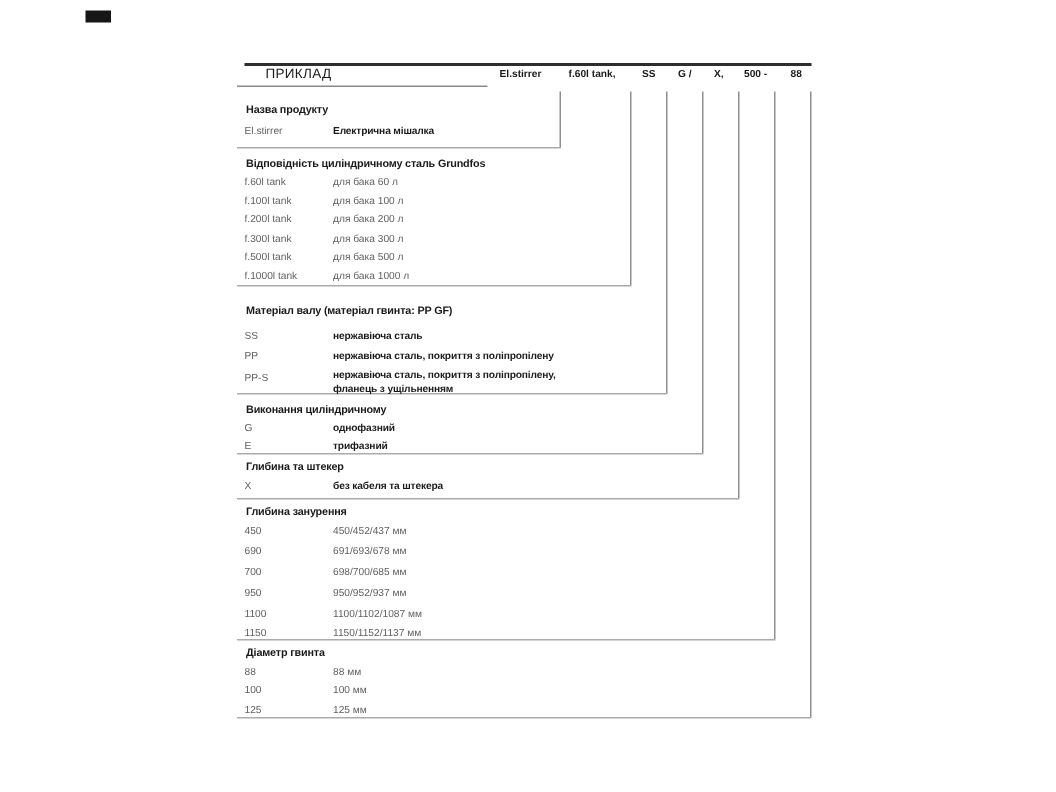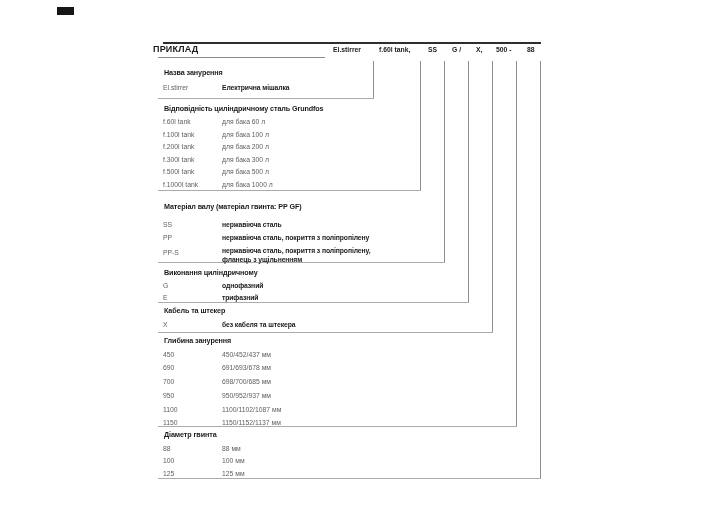--- a/index.html
+++ b/index.html
@@ -7,22 +7,22 @@
     width:704px;height:528px;
     background:#ffffff;
     font-family:"Liberation Sans", sans-serif;
     position:relative;
     overflow:hidden;
   }
   .page{position:absolute;left:0;top:0;width:704px;height:528px;background:#fff;}
   .print-mark{position:absolute;left:57px;top:7px;width:17px;height:8px;background:#161616;}
   .top-rule{position:absolute;left:163px;top:42px;width:378px;height:2px;background:#2e2e2e;}
   .example-label{
-    position:absolute;left:153px;top:44px;
-    font-size:9px;font-weight:bold;color:#1a1a1a;letter-spacing:.2px;
+    position:absolute;left:177px;top:44px;
+    font-size:9px;font-weight:normal;color:#1a1a1a;letter-spacing:.2px;
   }
   .example-underline{position:absolute;left:158px;top:57px;width:167px;height:1px;background:#8a8a8a;}
   .code-seg{
     position:absolute;top:46px;
     font-size:6.8px;font-weight:bold;color:#1a1a1a;white-space:nowrap;
   }
   .vline{position:absolute;width:1px;background:#8f8f8f;}
   .hline{position:absolute;left:158px;height:1px;background:#ababab;}
   .section{position:absolute;left:0;width:704px;}
   .heading{
@@ -70,21 +70,21 @@
 
   <div class="hline" style="top:98px;width:216px"></div>
   <div class="hline" style="top:190px;width:263px"></div>
   <div class="hline" style="top:262px;width:287px"></div>
   <div class="hline" style="top:302px;width:311px"></div>
   <div class="hline" style="top:332px;width:335px"></div>
   <div class="hline" style="top:426px;width:359px"></div>
   <div class="hline" style="top:478px;width:383px"></div>
 
   <div class="section" style="top:57px">
-    <div class="heading" style="top:12px">Назва занурення</div>
+    <div class="heading" style="top:12px">Назва продукту</div>
     <div class="row" style="top:28px">
       <span class="code">El.stirrer</span>
       <span class="desc bold">Електрична мішалка</span>
     </div>
   </div>
 
   <div class="section" style="top:98px">
     <div class="heading" style="top:6.5px">Відповідність циліндричному сталь Grundfos</div>
     <div class="row" style="top:21px">
       <span class="code">f.60l tank</span>
@@ -134,21 +134,21 @@
       <span class="code">G</span>
       <span class="desc bold">однофазний</span>
     </div>
     <div class="row" style="top:33px">
       <span class="code">E</span>
       <span class="desc bold">трифазний</span>
     </div>
   </div>
 
   <div class="section" style="top:302px">
-    <div class="heading" style="top:5px">Кабель та штекер</div>
+    <div class="heading" style="top:5px">Глибина та штекер</div>
     <div class="row" style="top:20px">
       <span class="code">X</span>
       <span class="desc bold">без кабеля та штекера</span>
     </div>
   </div>
 
   <div class="section" style="top:332px">
     <div class="heading" style="top:4.5px">Глибина занурення</div>
     <div class="row" style="top:20px">
       <span class="code">450</span>

